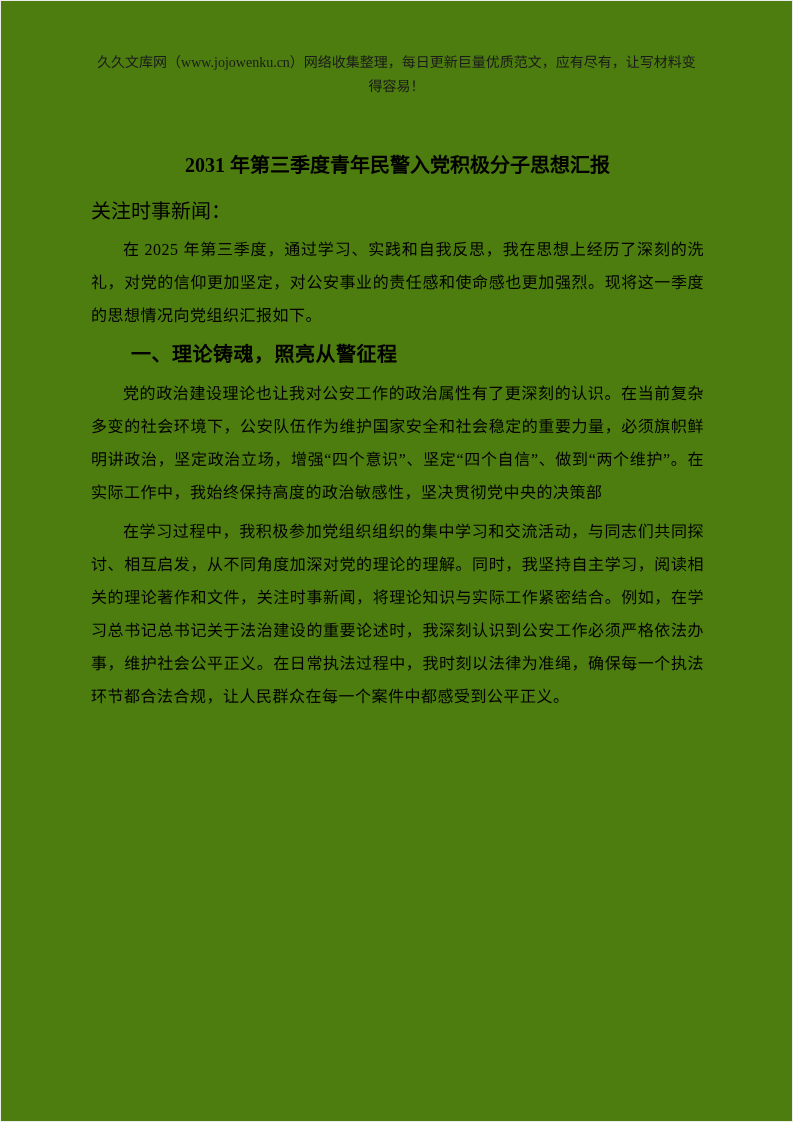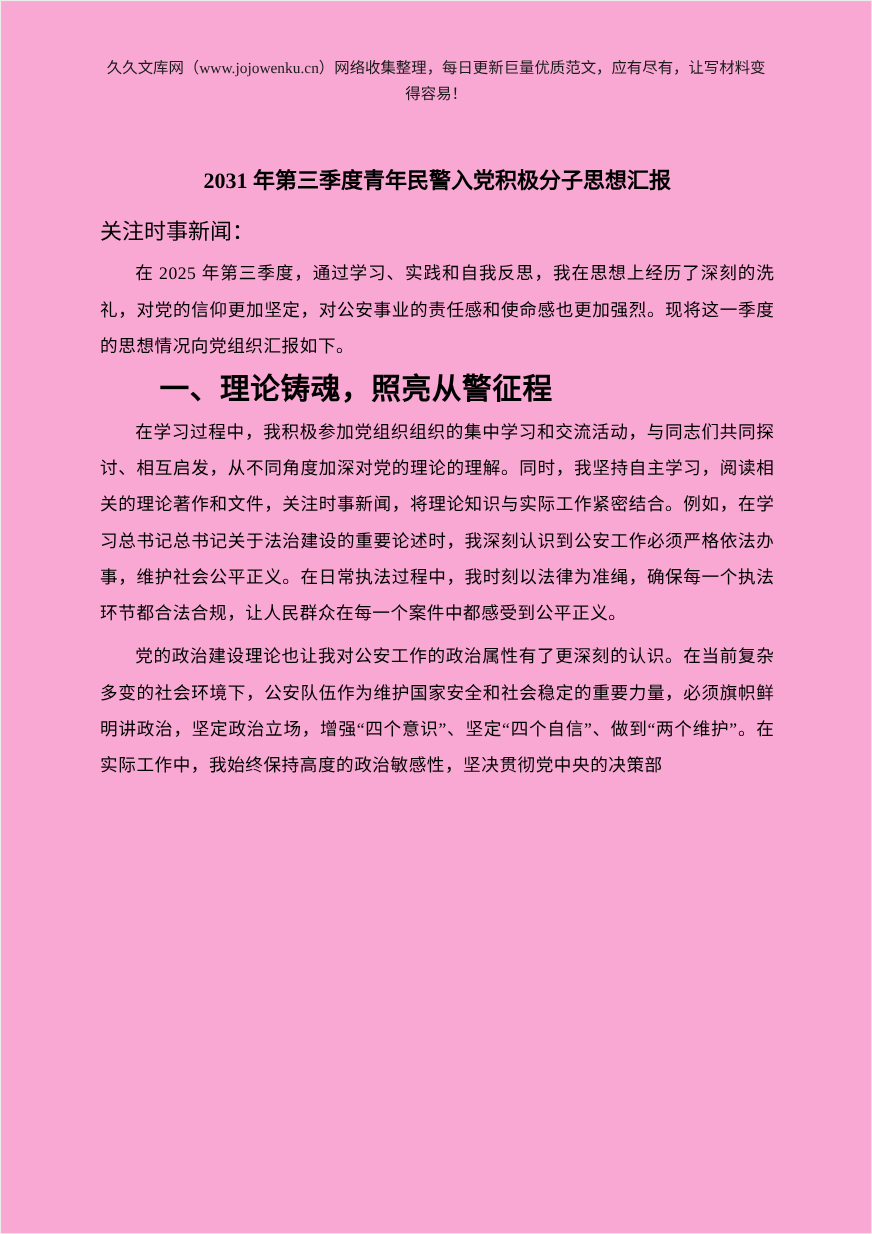--- a/index.html
+++ b/index.html
@@ -5,21 +5,21 @@
   html, body {
     margin: 0;
     padding: 0;
     background: #ffffff;
   }
   .page {
     position: relative;
     width: 793px;
     height: 1122px;
     margin: 0 auto;
-    background: #f9a8d4;
+    background: #4d7c0f;
     box-sizing: border-box;
     border: 1px solid #ececec;
     overflow: hidden;
     font-family: "Liberation Serif", "DejaVu Serif", serif;
     color: #000000;
   }
   .page-header {
     margin: 50px auto 0 auto;
     width: 600px;
     text-align: center;
@@ -51,21 +51,21 @@
     font-size: 16px;
     line-height: 33px;
     text-align: justify;
     text-justify: inter-character;
     text-align-last: left;
     text-indent: 2em;
     letter-spacing: 0.5px;
   }
   .section-heading {
     margin: 6px 0 6px 0;
-    font-size: 27px;
+    font-size: 20px;
     font-weight: bold;
     line-height: 33px;
     text-indent: 2em;
     letter-spacing: 0.5px;
   }
 </style>
 </head>
 <body>
 
 <div class="page">
@@ -78,19 +78,19 @@
 
     <h1 class="doc-title">2031 年第三季度青年民警入党积极分子思想汇报</h1>
 
     <p class="salutation">关注时事新闻：</p>
 
     <p class="para">在 2025 年第三季度，通过学习、实践和自我反思，我在思想上经历了深刻的洗礼，对党的信仰更加坚定，对公安事业的责任感和使命感也更加强烈。现将这一季度的思想情况向党组织汇报如下。</p>
 
     <h2 class="section-heading">一、理论铸魂，照亮从警征程</h2>
 
 
+    <p class="para">党的政治建设理论也让我对公安工作的政治属性有了更深刻的认识。在当前复杂多变的社会环境下，公安队伍作为维护国家安全和社会稳定的重要力量，必须旗帜鲜明讲政治，坚定政治立场，增强“四个意识”、坚定“四个自信”、做到“两个维护”。在实际工作中，我始终保持高度的政治敏感性，坚决贯彻党中央的决策部</p>
+
     <p class="para">在学习过程中，我积极参加党组织组织的集中学习和交流活动，与同志们共同探讨、相互启发，从不同角度加深对党的理论的理解。同时，我坚持自主学习，阅读相关的理论著作和文件，关注时事新闻，将理论知识与实际工作紧密结合。例如，在学习总书记总书记关于法治建设的重要论述时，我深刻认识到公安工作必须严格依法办事，维护社会公平正义。在日常执法过程中，我时刻以法律为准绳，确保每一个执法环节都合法合规，让人民群众在每一个案件中都感受到公平正义。</p>
-
-    <p class="para">党的政治建设理论也让我对公安工作的政治属性有了更深刻的认识。在当前复杂多变的社会环境下，公安队伍作为维护国家安全和社会稳定的重要力量，必须旗帜鲜明讲政治，坚定政治立场，增强“四个意识”、坚定“四个自信”、做到“两个维护”。在实际工作中，我始终保持高度的政治敏感性，坚决贯彻党中央的决策部</p>
 
   </div>
 
 </div>
 
 </body></html>

